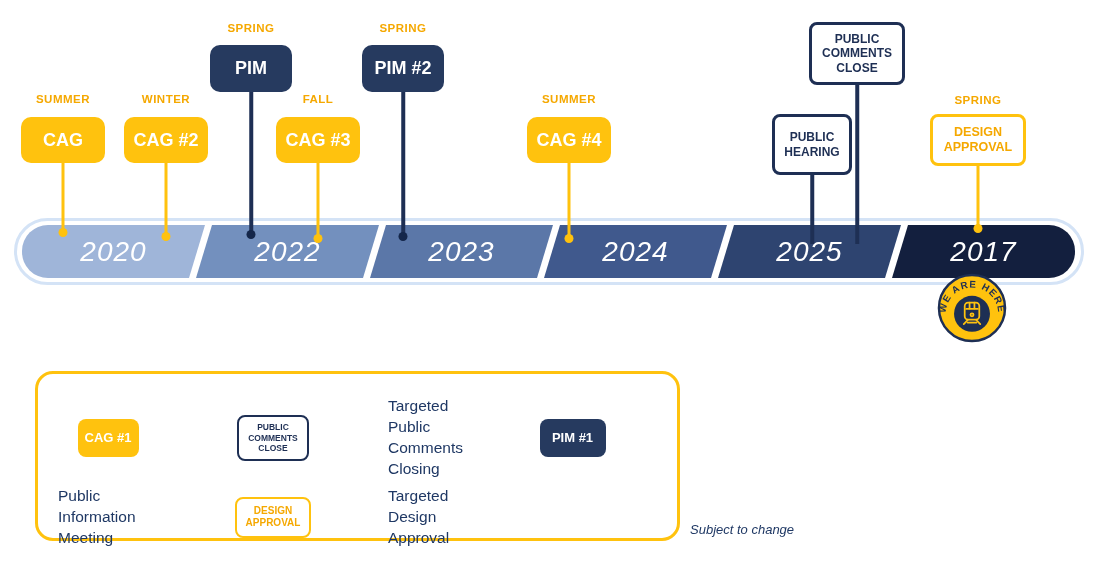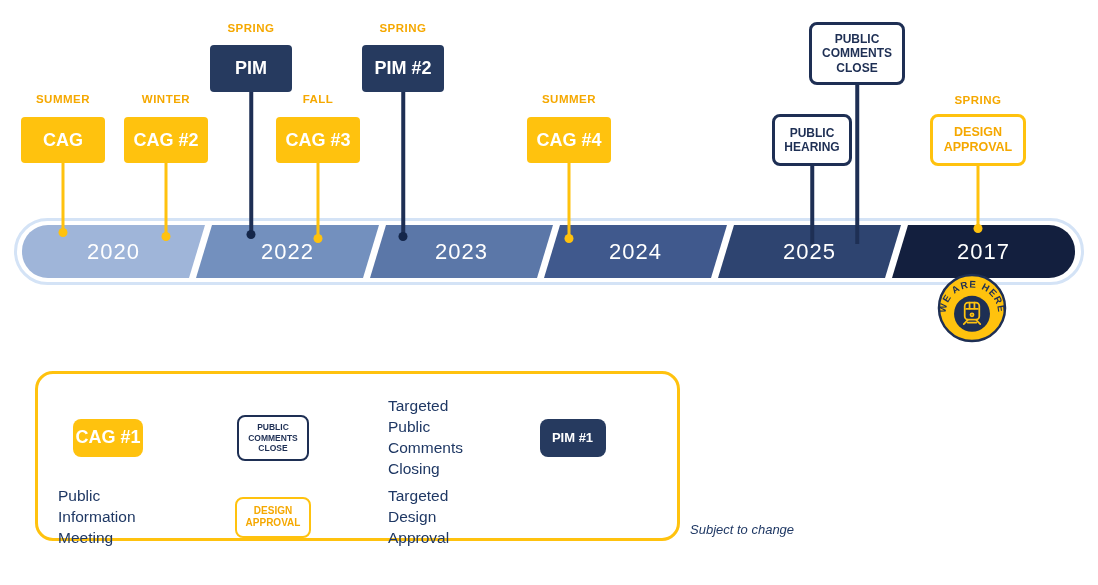--- a/index.html
+++ b/index.html
@@ -4,58 +4,58 @@
 <style>
   * { margin:0; padding:0; box-sizing:border-box; }
   body { background:#ffffff; font-family:"Liberation Sans", sans-serif; }
   .stage { position:relative; width:1098px; height:585px; background:#fff; overflow:hidden; }
 
   
   .ms { position:absolute; top:0; width:0; }
   .ms > * { position:absolute; left:0; transform:translateX(-50%); }
   .season { font-size:11.5px; font-weight:bold; color:#F5A800; letter-spacing:.5px; white-space:nowrap; }
   .chip { display:flex; align-items:center; justify-content:center; text-align:center;
-          font-weight:bold; border-radius:4px; }
+          font-weight:bold; border-radius:10px; }
   .chip-yellow  { background:#FFC20E; color:#fff; font-size:18px; width:84px; height:46px; }
   .chip-navy    { background:#263A5F; color:#fff; font-size:18px; width:82px; height:47px; }
   .chip-outline-navy   { background:#fff; border:3px solid #1E2F54; color:#1E2F54;
                          font-size:12px; line-height:1.2; border-radius:8px; }
   .chip-outline-yellow { background:#fff; border:3px solid #FFC20E; color:#F5A800;
                          font-size:12.5px; line-height:1.2; border-radius:8px; }
   .leader { width:3px; }
   .leader.yl { background:#FFC20E; }
   .leader.nv { background:#1E2F54; width:3.5px; }
   .dot { width:9px; height:9px; border-radius:50%; }
   .dot.yl { background:#FFC20E; }
   .dot.nv { background:#14264A; }
 
   
   .halo { position:absolute; left:14px; top:218px; width:1070px; height:67px;
           border-radius:34px; border:3px solid #D4E3F6; background:transparent; }
   .bar { position:absolute; left:22px; top:225px; width:1053px; height:53px; display:flex; }
   .seg { flex:1; margin-right:-9px; display:flex; align-items:center; justify-content:center;
-         color:#fff; font-size:22px; letter-spacing:1px;
+         color:#fff; font-style:italic; font-size:28px; letter-spacing:1px;
          clip-path: polygon(16px 0, 100% 0, calc(100% - 16px) 100%, 0 100%); }
   .seg.first { border-radius:26px 0 0 26px;
          clip-path: polygon(0 0, 100% 0, calc(100% - 16px) 100%, 0 100%); }
   .seg.last { margin-right:0; border-radius:0 26px 26px 0;
          clip-path: polygon(16px 0, 100% 0, 100% 100%, 0 100%); }
 
   
   .badge { position:absolute; left:937px; top:273px; }
 
   
   .legend { position:absolute; left:35px; top:371px; width:645px; height:170px;
             border:3px solid #FFC20E; border-radius:18px;
             display:grid; grid-template-columns:100px 230px 104px 1fr;
             grid-template-rows:1fr 1fr; align-items:center;
             padding:22px 24px 22px 20px; row-gap:6px; }
   .lchip { display:flex; align-items:center; justify-content:center; text-align:center;
            font-weight:bold; border-radius:8px; justify-self:center; }
-  .lchip-yellow { background:#FFC20E; color:#fff; font-size:18px; width:70px; height:38px; }
+  .lchip-yellow { background:#FFC20E; color:#fff; font-size:13px; width:61px; height:38px; }
   .lchip-navy   { background:#263A5F; color:#fff; font-size:13px; width:66px; height:38px; }
   .lchip-outline-navy   { background:#fff; border:2.5px solid #1E2F54; color:#1E2F54;
                           font-size:8.5px; line-height:1.25; width:72px; padding:5px 2px; }
   .lchip-outline-yellow { background:#fff; border:2.5px solid #FFC20E; color:#F5A800;
                           font-size:10px; line-height:1.25; width:76px; padding:6px 2px; }
   .ldesc { color:#1F3864; font-size:15.5px; line-height:1.35; max-width:160px; justify-self:start; }
 
   .footnote { position:absolute; left:690px; top:522px; color:#1F3864;
               font-size:13px; font-style:italic; }
 </style>
@@ -112,21 +112,21 @@
 
   <div class="ms" style="left:569px">
     <div class="season" style="top:93px">SUMMER</div>
     <div class="leader yl" style="top:163px;height:76px"></div>
     <div class="chip chip-yellow" style="top:117px">CAG #4</div>
     <div class="dot yl" style="top:234px"></div>
   </div>
 
   <div class="ms" style="left:812px">
     <div class="leader nv" style="top:164px;height:80px"></div>
-    <div class="chip chip-outline-navy" style="top:114px;width:80px;height:52px">PUBLIC HEARING</div>
+    <div class="chip chip-outline-navy" style="top:114px;width:80px;height:61px">PUBLIC HEARING</div>
   </div>
 
   <div class="ms" style="left:857px">
     <div class="leader nv" style="top:84px;height:160px"></div>
     <div class="chip chip-outline-navy" style="top:22px;width:96px;height:63px">PUBLIC COMMENTS CLOSE</div>
   </div>
 
   <div class="ms" style="left:978px">
     <div class="season" style="top:94px">SPRING</div>
     <div class="leader yl" style="top:165px;height:65px"></div>

